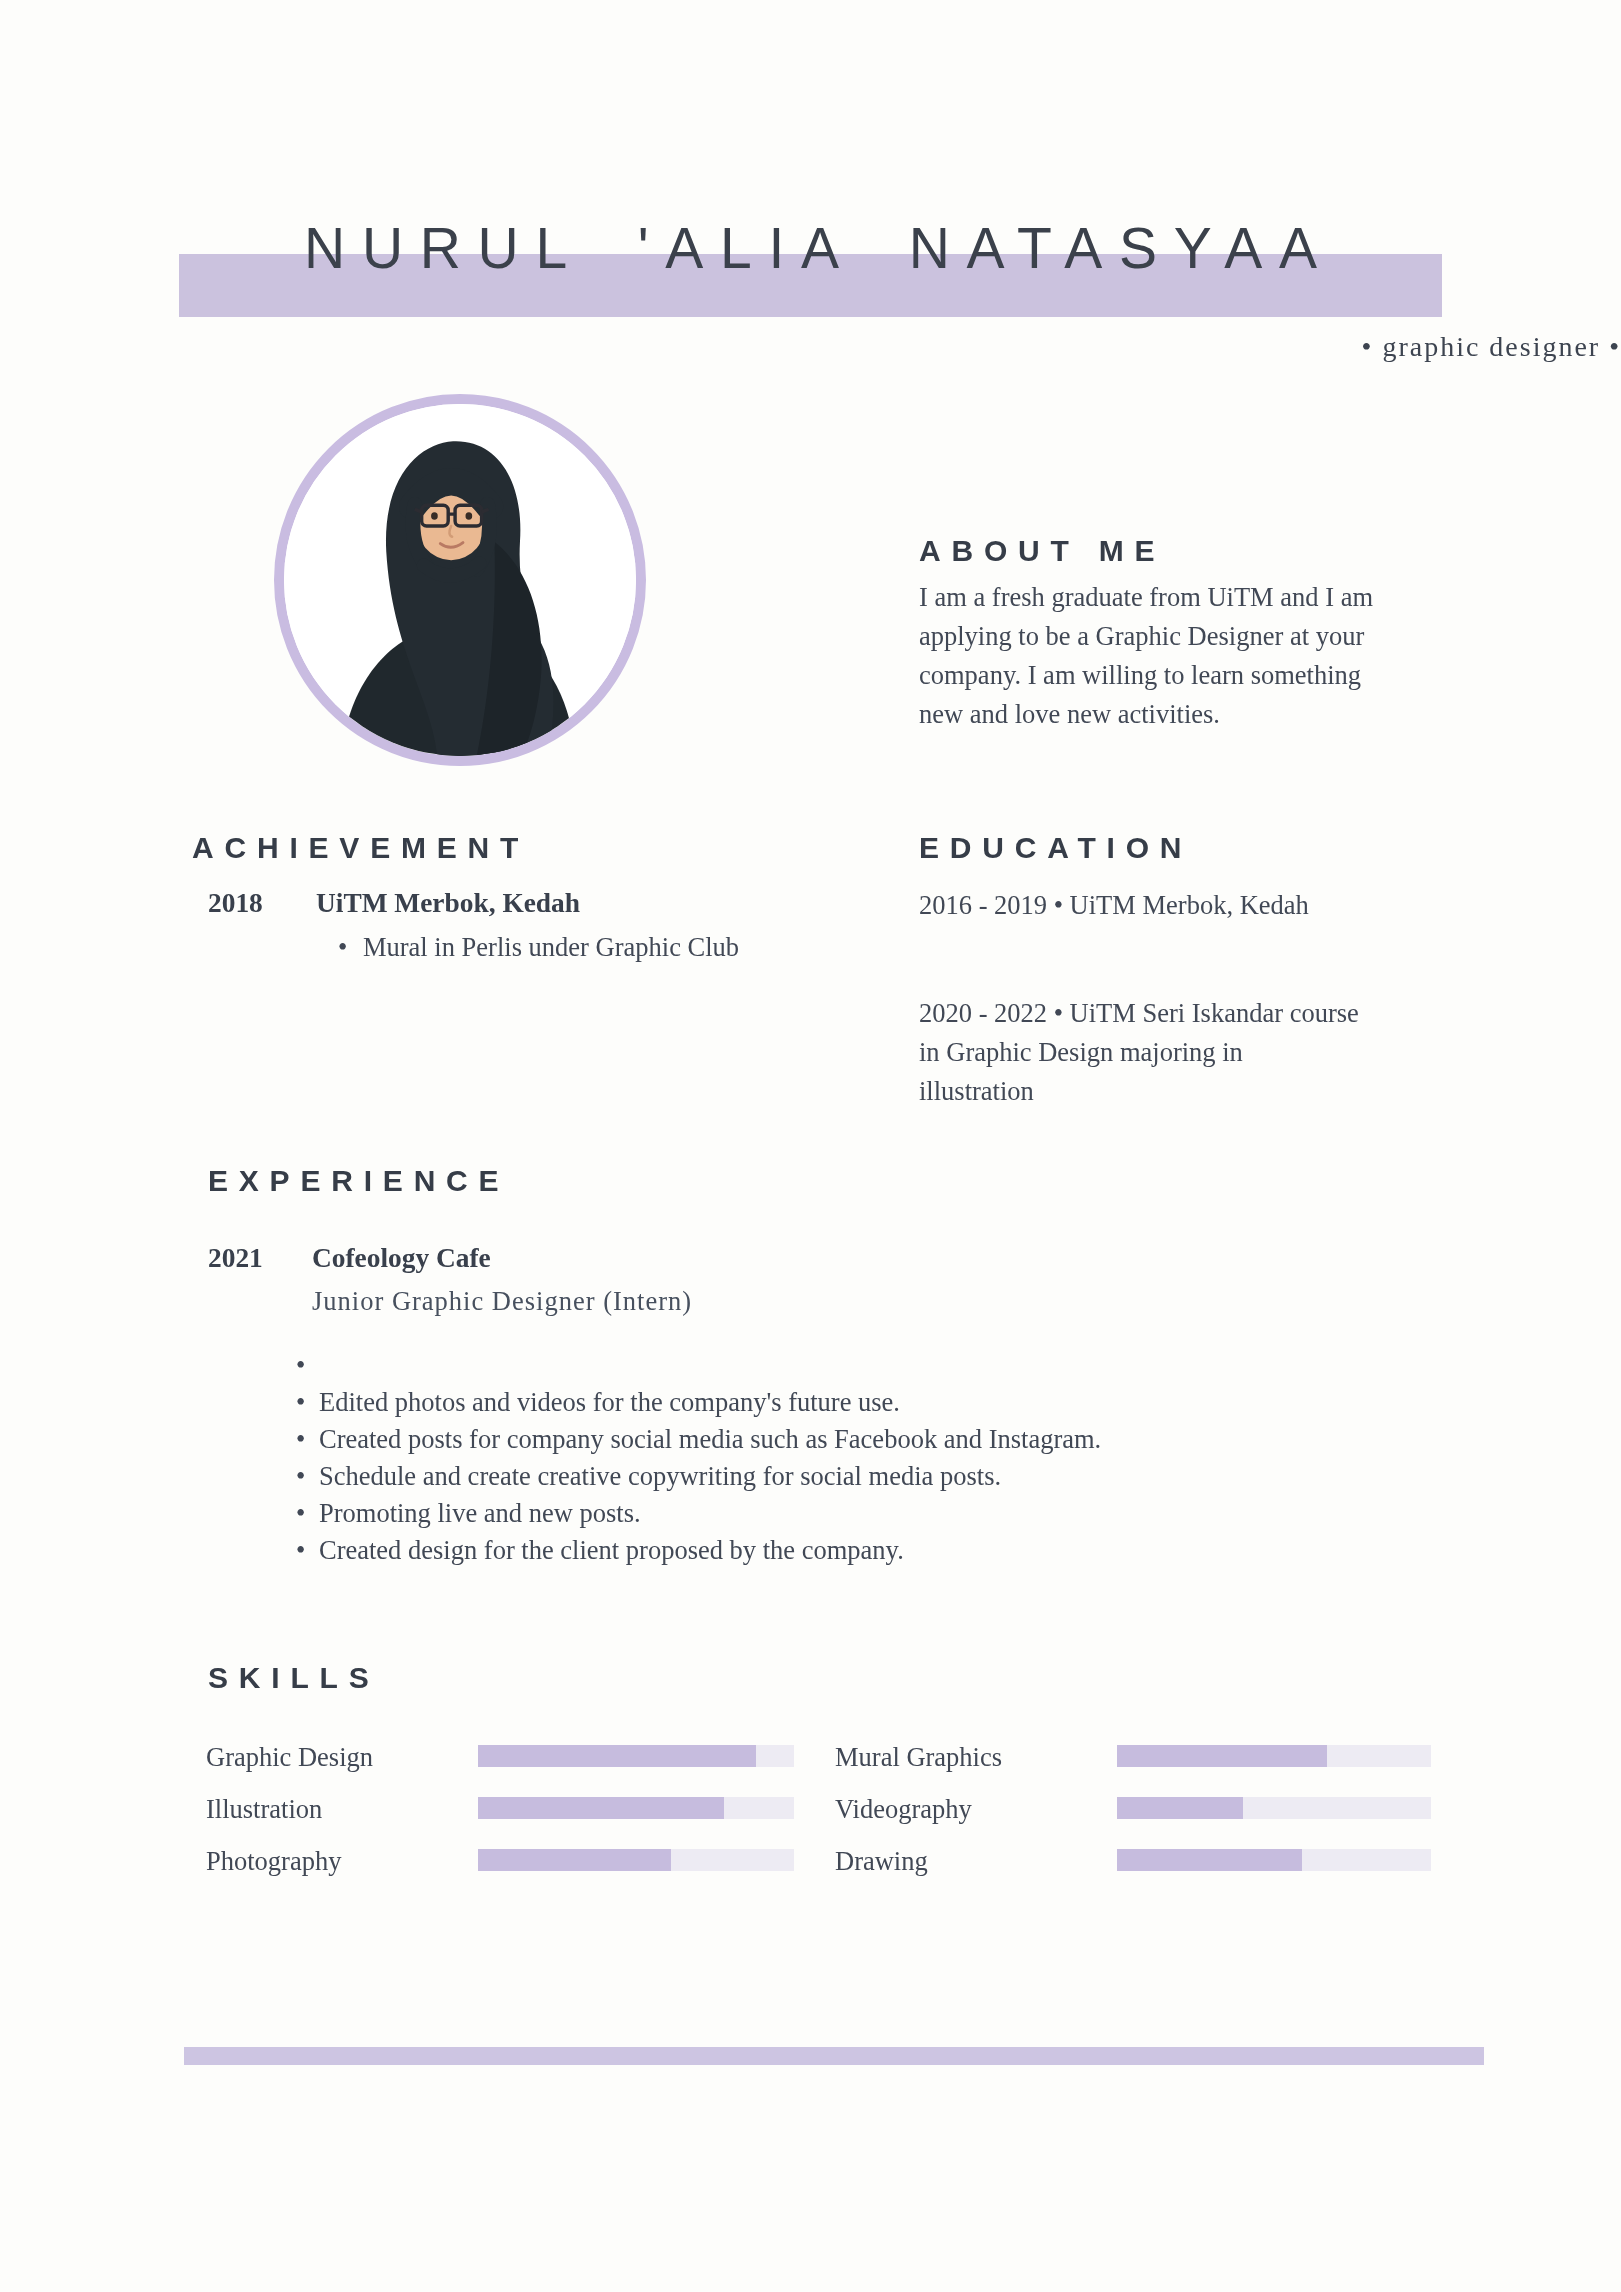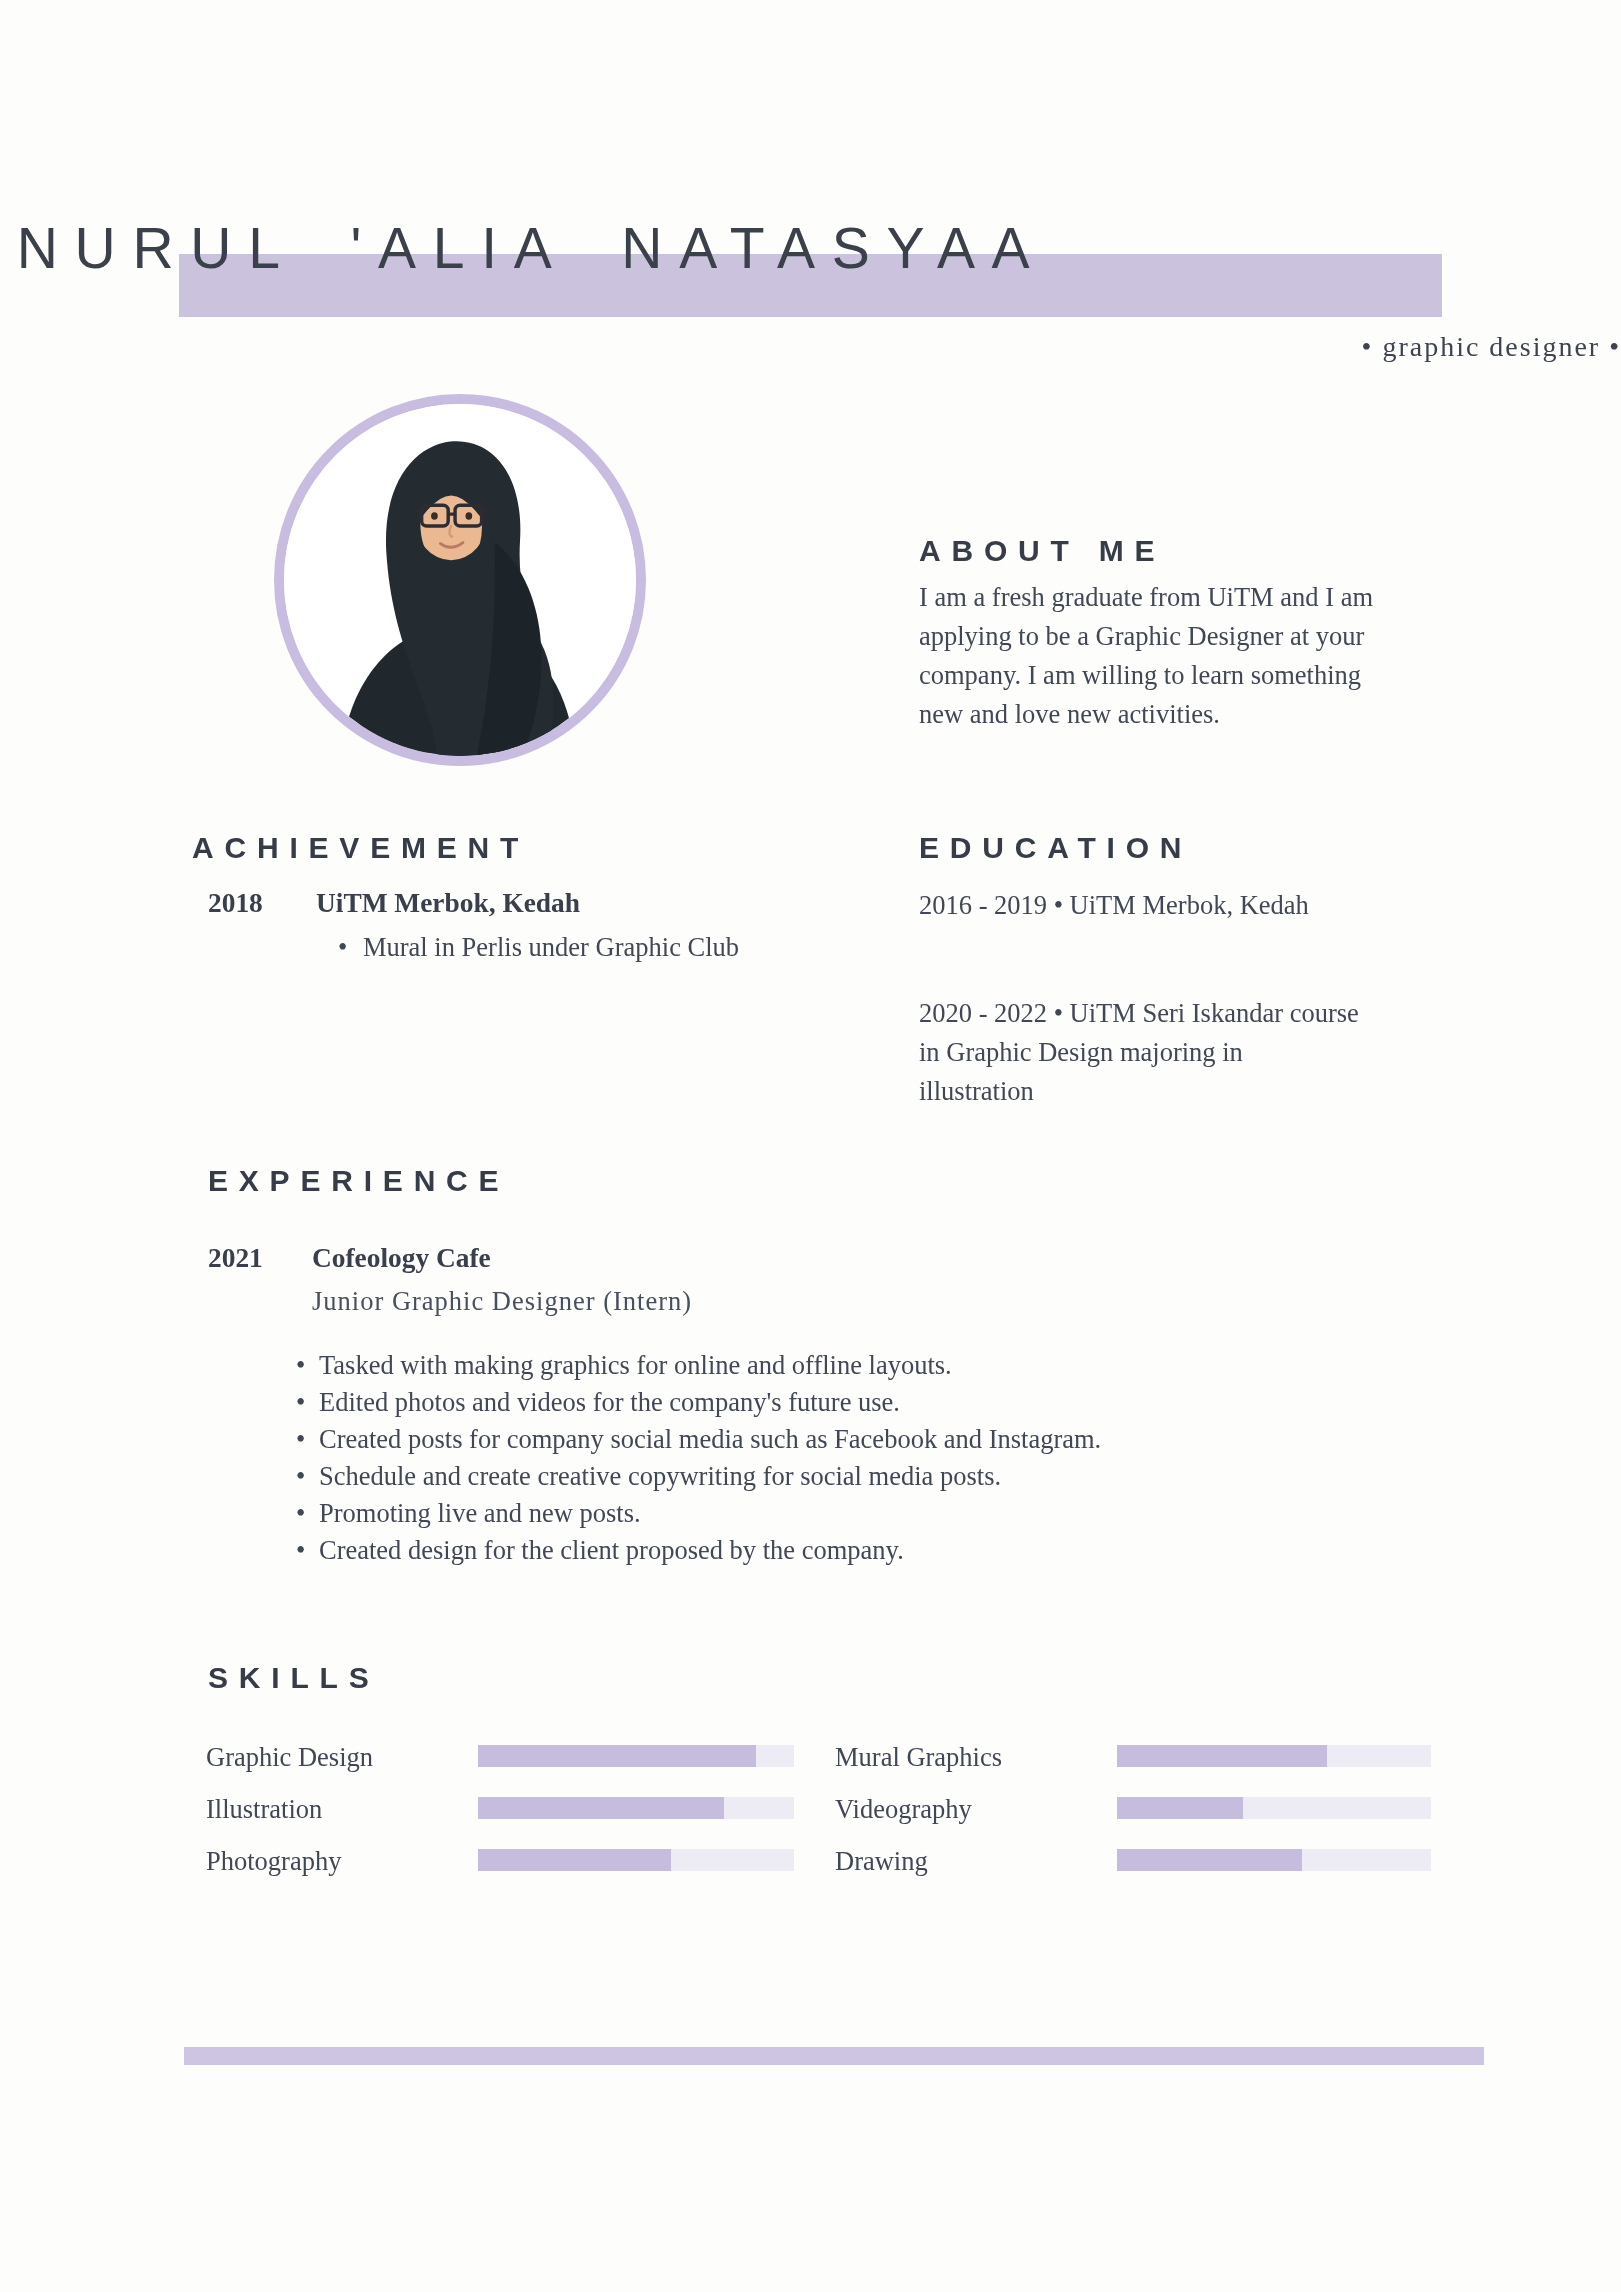--- a/index.html
+++ b/index.html
@@ -15,21 +15,21 @@
   }
 
   
   .name-bar {
     position:absolute; left:179px; top:254px;
     width:1263px; height:63px;
     background:#cbc2de;
   }
   .name {
     position:absolute; left:0; top:216px; width:100%;
-    text-align:left;
+    text-align:center;
     font-family:"Liberation Sans", sans-serif;
     font-weight:400;
     font-size:57px; line-height:65px;
     letter-spacing:16.7px; word-spacing:23.5px;
     padding-left:16.7px;
     color:#3b414b;
     z-index:2;
   }
   .subtitle {
     position:absolute; left:0; top:327px; width:100%;
@@ -180,21 +180,20 @@
     <div>illustration</div>
   </div>
 
   <h2 class="h" style="left:208px; top:1164px;">EXPERIENCE</h2>
   <div class="exp-year">2021</div>
   <div class="exp-company">Cofeology Cafe</div>
   <div class="exp-role">Junior Graphic Designer (Intern)</div>
   <ul class="exp-bullets">
     <li>
         <span class="dot">•</span>
-        <span>Tasked with making graphics for online and offline layouts.</span>
       </li>
     <li>
         <span class="dot">•</span>
         <span>Edited photos and videos for the company's future use.</span>
       </li>
     <li>
         <span class="dot">•</span>
         <span>Created posts for company social media such as Facebook and Instagram.</span>
       </li>
     <li>

